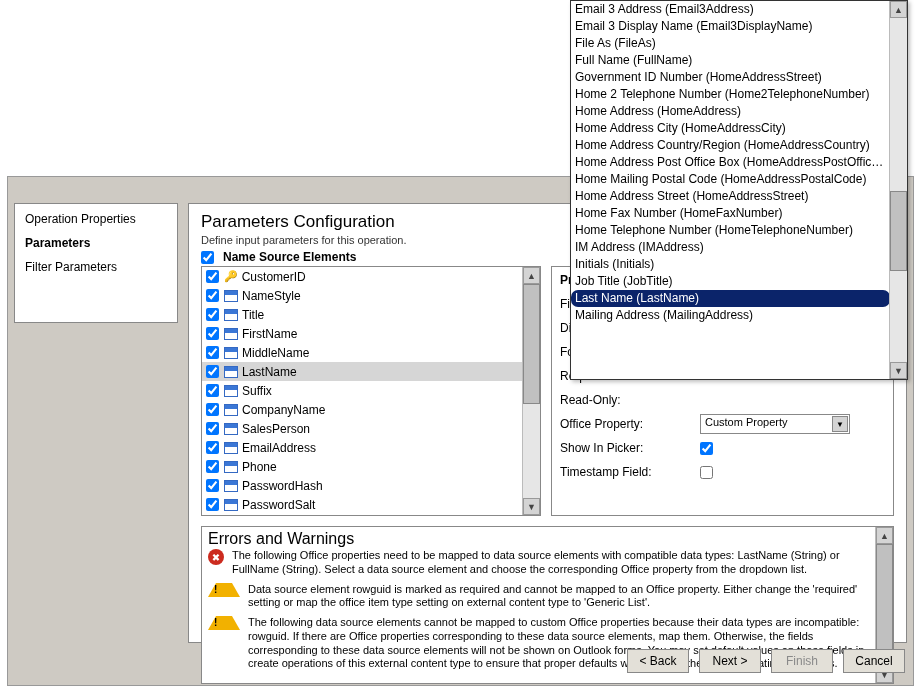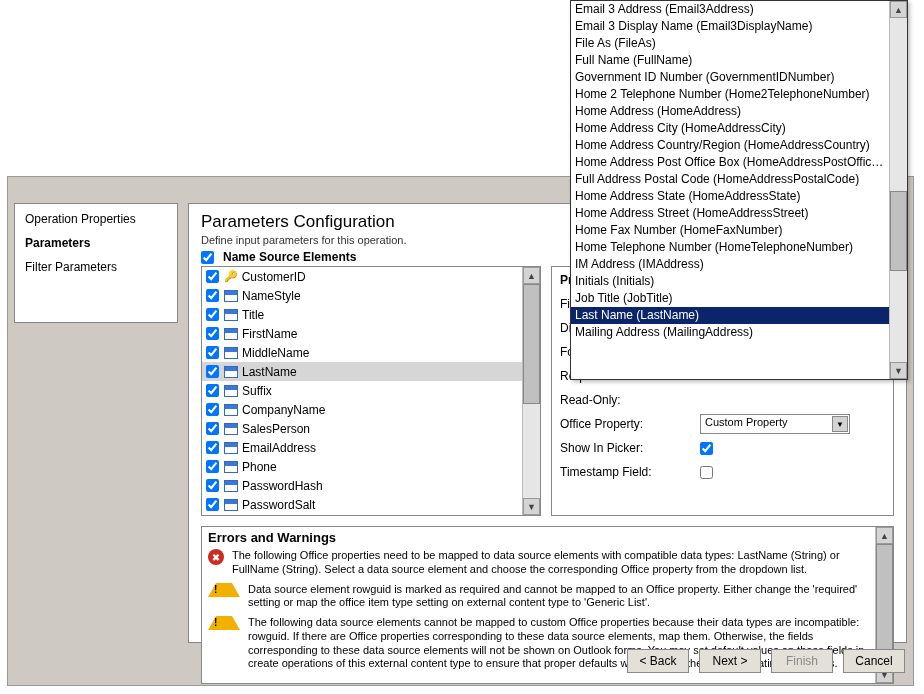--- a/index.html
+++ b/index.html
@@ -139,21 +139,21 @@
 
   .errors-box {
     margin-top:10px;
     height:158px;
     border:1px solid #888;
     background:#fff;
     position:relative;
     box-sizing:border-box;
   }
   .errors-title {
-    font-weight:bold; font-size:13px;
+    font-weight:normal; font-size:16px;
     padding:3px 6px;
   }
   .errors-body {
     position:absolute; left:6px; right:22px; top:22px; bottom:4px;
     overflow:hidden;
     font-size:11px;
   }
   .err-row { display:flex; margin-bottom:6px; }
   .err-ico { width:16px; height:16px; border-radius:8px; flex:0 0 16px; margin-right:8px; display:flex;align-items:center;justify-content:center;font-size:10px;color:#fff;}
   .err-ico.error{ background:#cc2b1f;}
@@ -185,21 +185,21 @@
     box-sizing:border-box;
     box-shadow: 2px 2px 4px rgba(0,0,0,.25);
     z-index:50;
   }
   .popup-inner{ position:absolute; left:0; right:17px; top:0; bottom:0; overflow:hidden;}
   .popup-item{
     height:17px; line-height:17px;
     padding-left:4px; font-size:12px;
     white-space:nowrap; overflow:hidden; text-overflow:ellipsis;
   }
-  .popup-item.sel{ background:#0b246a; color:#fff; }
+  .popup-item.sel{ background:#0b246a; color:#fff;border-radius:7px; }
 </style>
 </head>
 <body>
 
 <div class="canvas">
 
   <div class="dialog">
 
     <div class="dialog-body">
 
@@ -366,28 +366,27 @@
       <div class="wiz-btn">Cancel</div>
     </div>
   </div>
 
   <div class="popup">
     <div class="popup-inner" id="popup-items">
         <div class="popup-item">Email 3 Address (Email3Address)</div>
         <div class="popup-item">Email 3 Display Name (Email3DisplayName)</div>
         <div class="popup-item">File As (FileAs)</div>
         <div class="popup-item">Full Name (FullName)</div>
-        <div class="popup-item">Government ID Number (GovernmentIDNumber)</div>
+        <div class="popup-item">Government ID Number (HomeAddressStreet)</div>
         <div class="popup-item">Home 2 Telephone Number (Home2TelephoneNumber)</div>
         <div class="popup-item">Home Address (HomeAddress)</div>
         <div class="popup-item">Home Address City (HomeAddressCity)</div>
         <div class="popup-item">Home Address Country/Region (HomeAddressCountry)</div>
         <div class="popup-item">Home Address Post Office Box (HomeAddressPostOfficeBox)</div>
-        <div class="popup-item">Full Address Postal Code (HomeAddressPostalCode)</div>
-        <div class="popup-item">Home Address State (HomeAddressState)</div>
+        <div class="popup-item">Home Mailing Postal Code (HomeAddressPostalCode)</div>
         <div class="popup-item">Home Address Street (HomeAddressStreet)</div>
         <div class="popup-item">Home Fax Number (HomeFaxNumber)</div>
         <div class="popup-item">Home Telephone Number (HomeTelephoneNumber)</div>
         <div class="popup-item">IM Address (IMAddress)</div>
         <div class="popup-item">Initials (Initials)</div>
         <div class="popup-item">Job Title (JobTitle)</div>
         <div class="popup-item sel">Last Name (LastName)</div>
         <div class="popup-item">Mailing Address (MailingAddress)</div>
       </div>
     <div class="vscroll">

